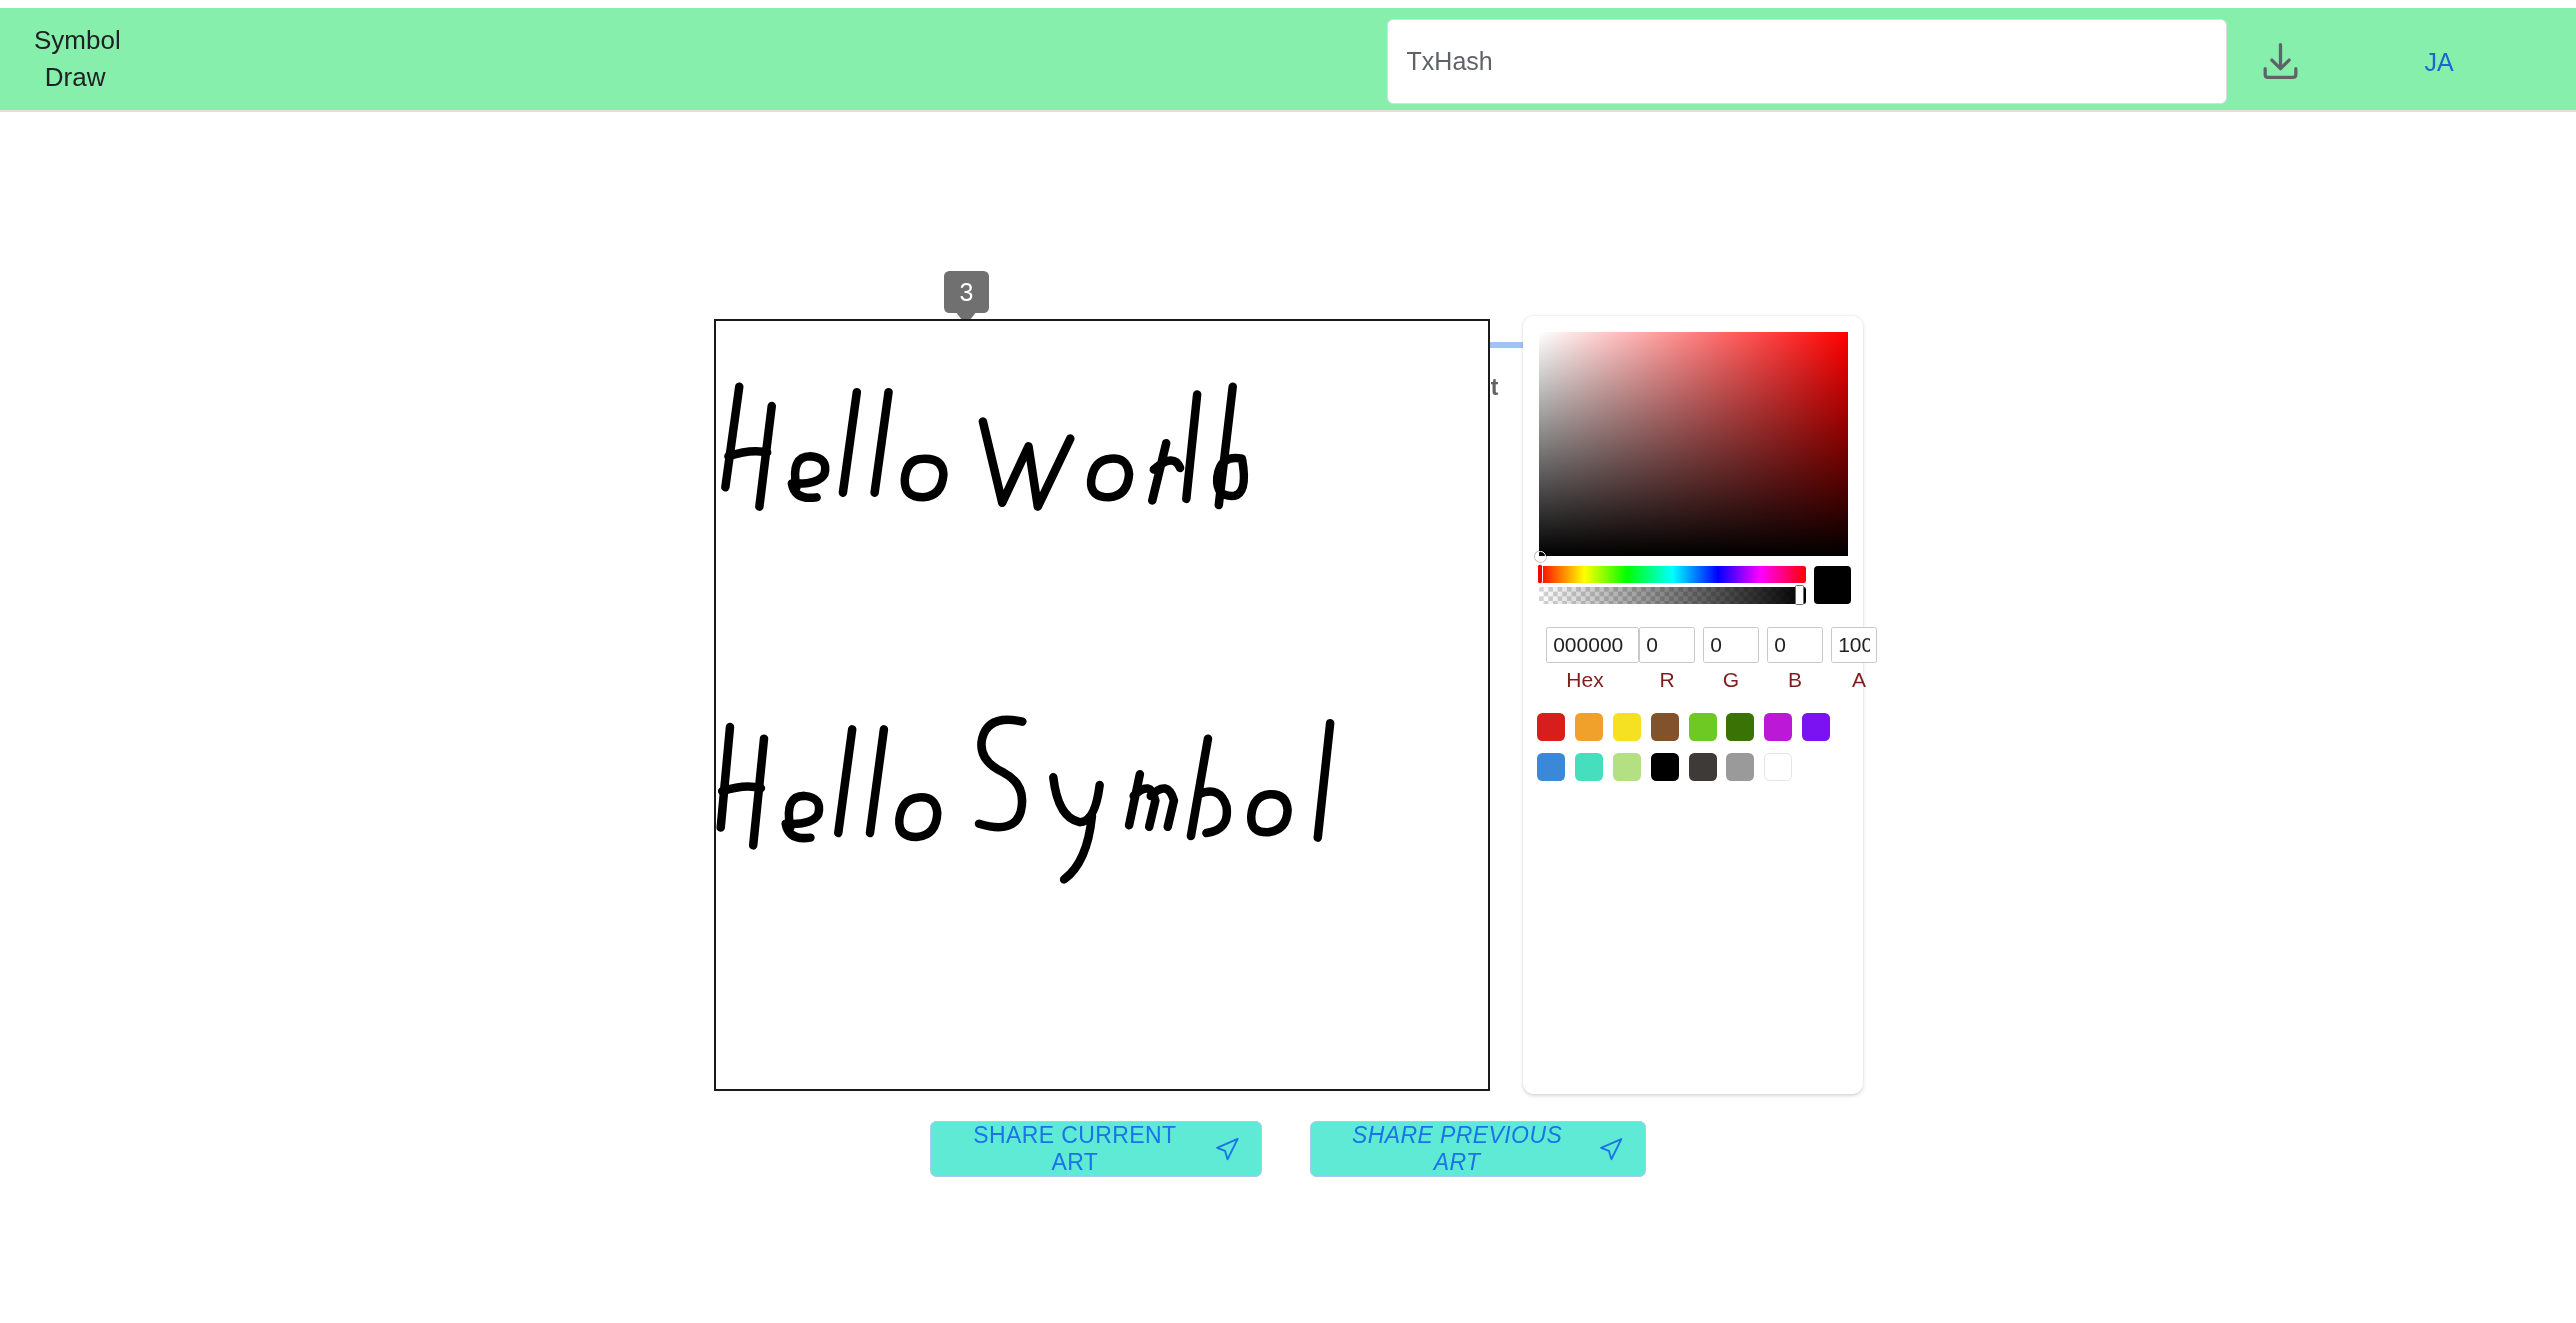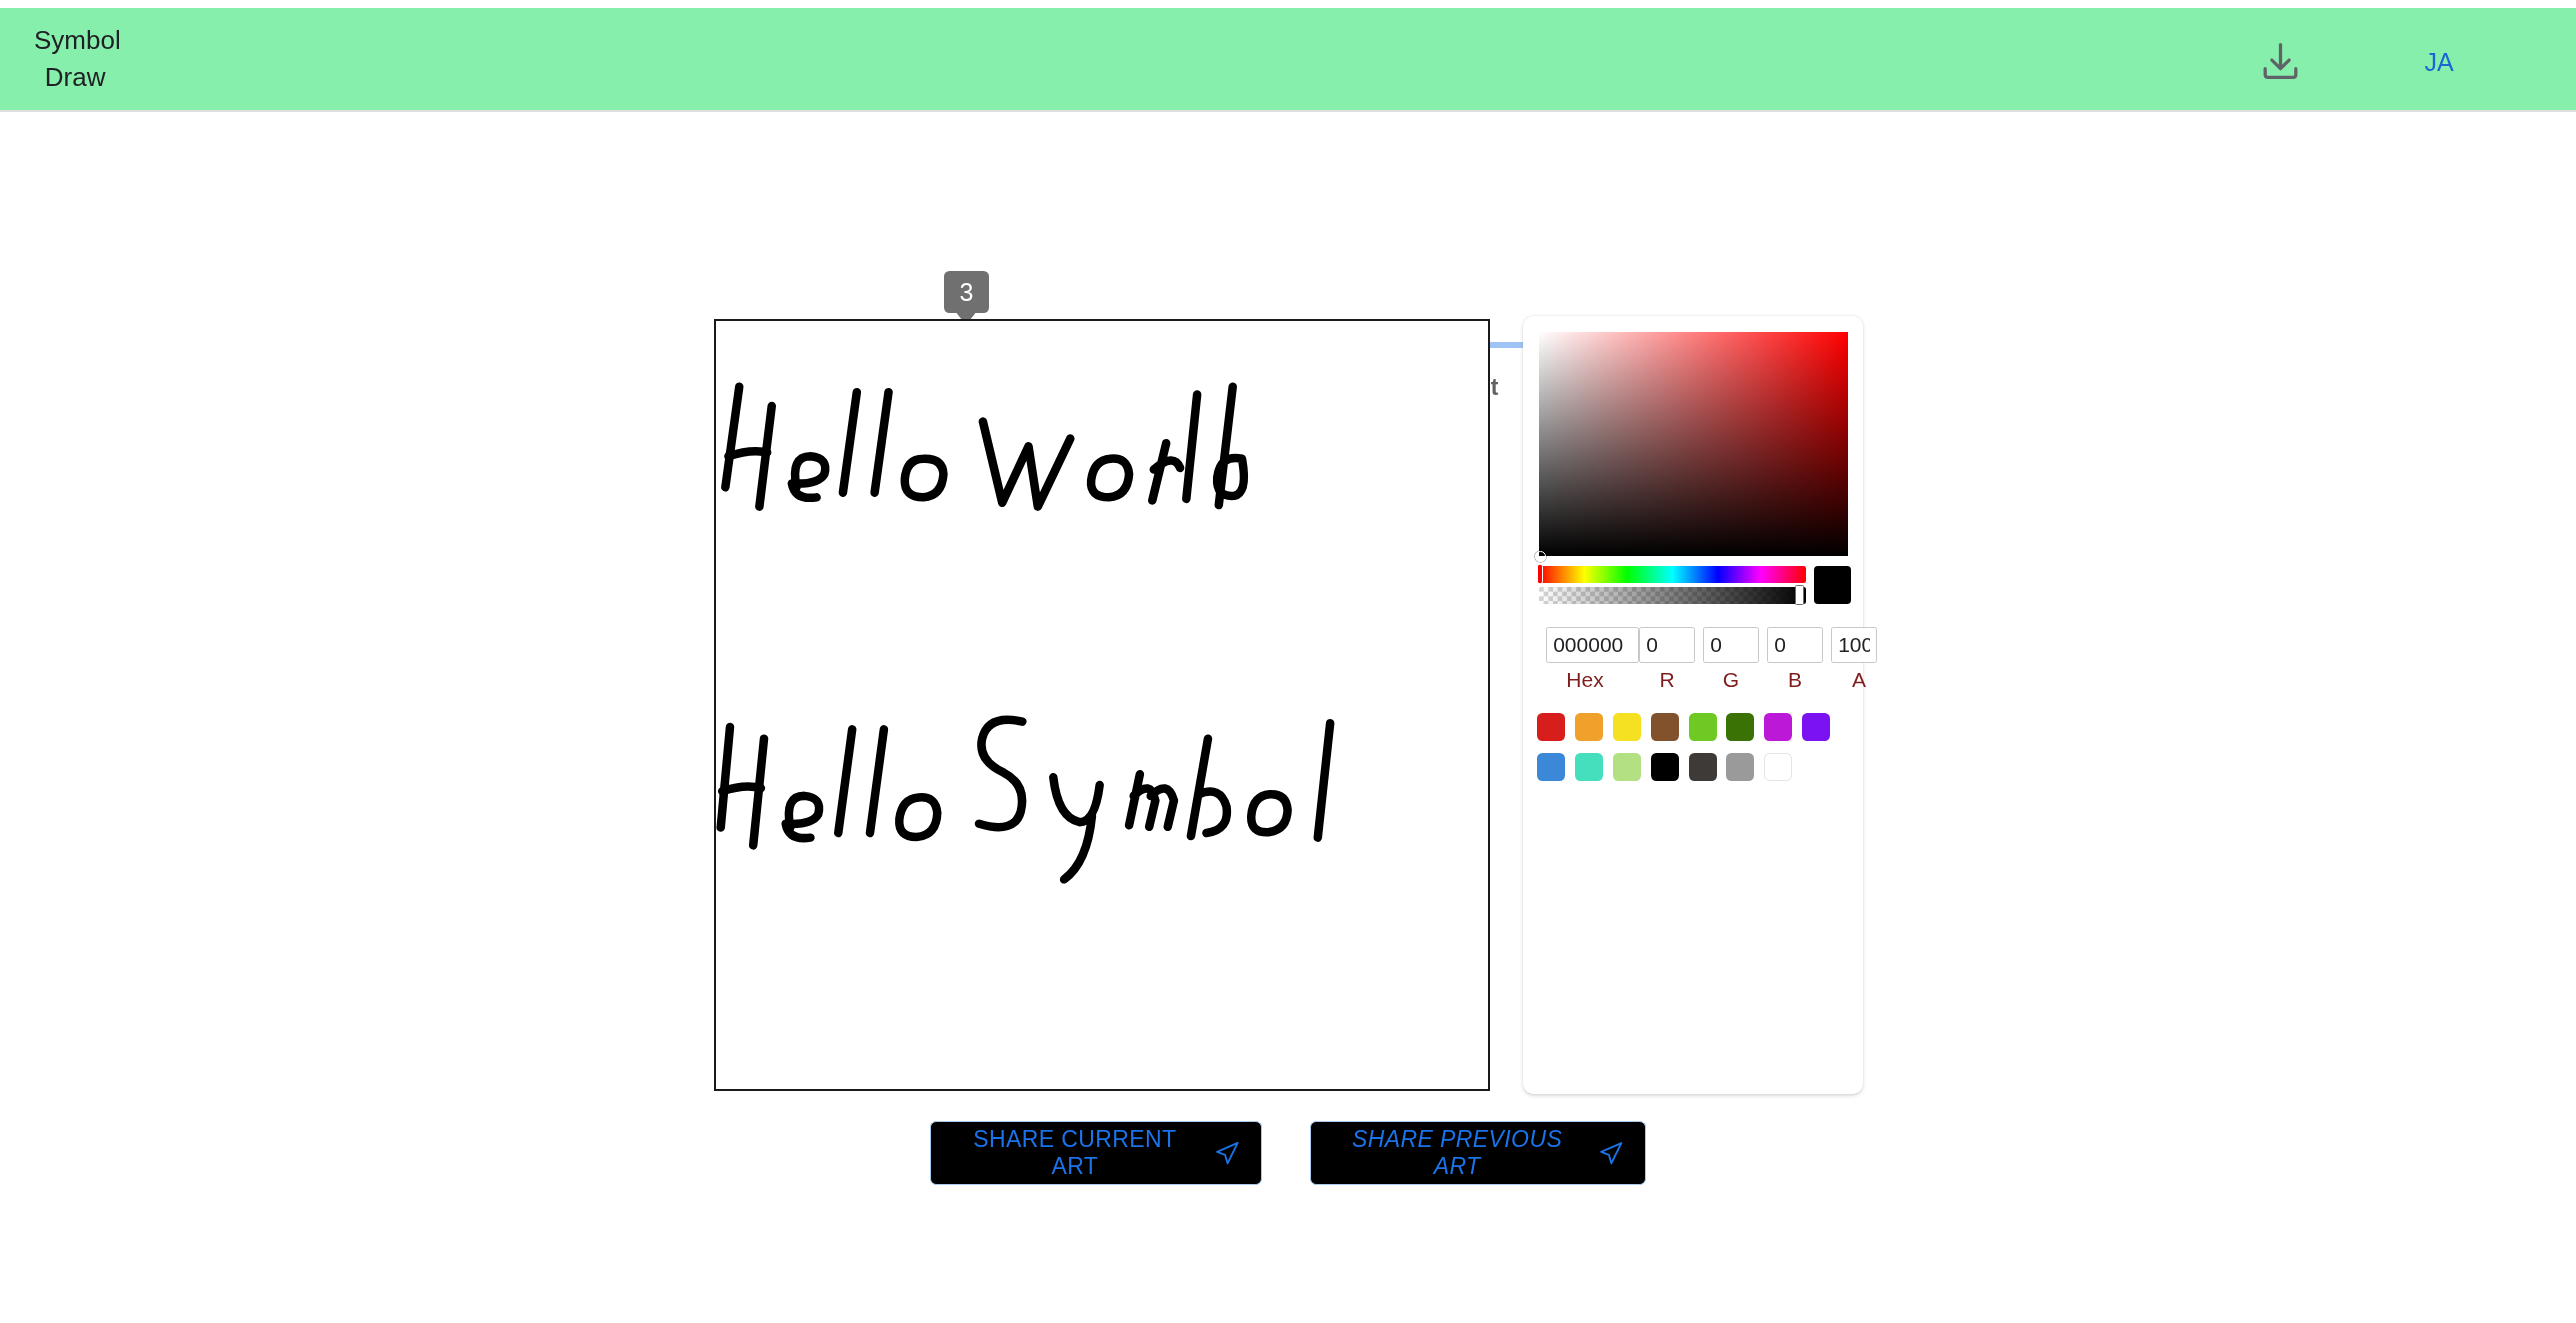--- a/index.html
+++ b/index.html
@@ -256,22 +256,22 @@
     border-radius: 5.4px;
     cursor: pointer;
     border: none;
     padding: 0;
   }
   .swatch.bordered { border: 1.5px solid #e4e4e4; }
 
   
   .share-btn {
     position: absolute; top: 1121px;
-    height: 64px;
-    background: #000000;
+    height: 56px;
+    background: #5eead4;
     border: 1.5px solid #a9cbf2;
     border-radius: 6.2px;
     color: #1a73e8;
     font-family: "Liberation Sans", sans-serif;
     font-size: 23px;
     letter-spacing: 0.4px;
     cursor: pointer;
     display: flex;
     align-items: center;
     justify-content: center;
@@ -284,20 +284,21 @@
 </head>
 <body>
 
 <div id="header">
 
   <div id="brand">
     <span>Symbol</span>
     <span class="line2">Draw</span>
   </div>
 
+  <input id="txhash-field" type="text" placeholder="TxHash" style="">
 
   <button id="download-btn">
     <svg width="49" height="46" viewBox="0 0 24 24" fill="none" stroke="#5f6368" stroke-width="1.7" stroke-linecap="round" stroke-linejoin="round">
       <path d="M12 3 L12 15"></path>
       <path d="M7.5 11 L12 15.5 L16.5 11"></path>
       <path d="M4 15.5 L4 18.5 Q4 20 5.5 20 L18.5 20 Q20 20 20 18.5 L20 15.5"></path>
     </svg>
   </button>
 
   <button id="account-btn">JA</button>

